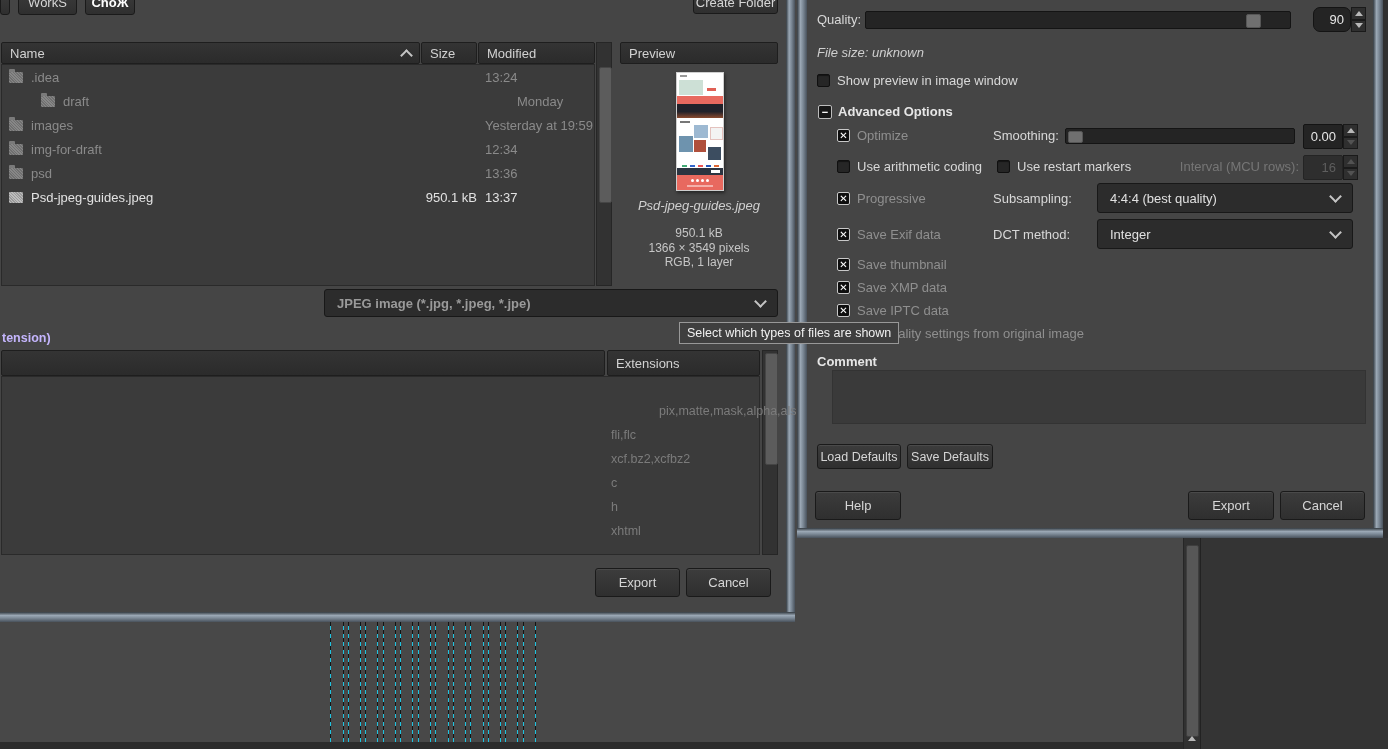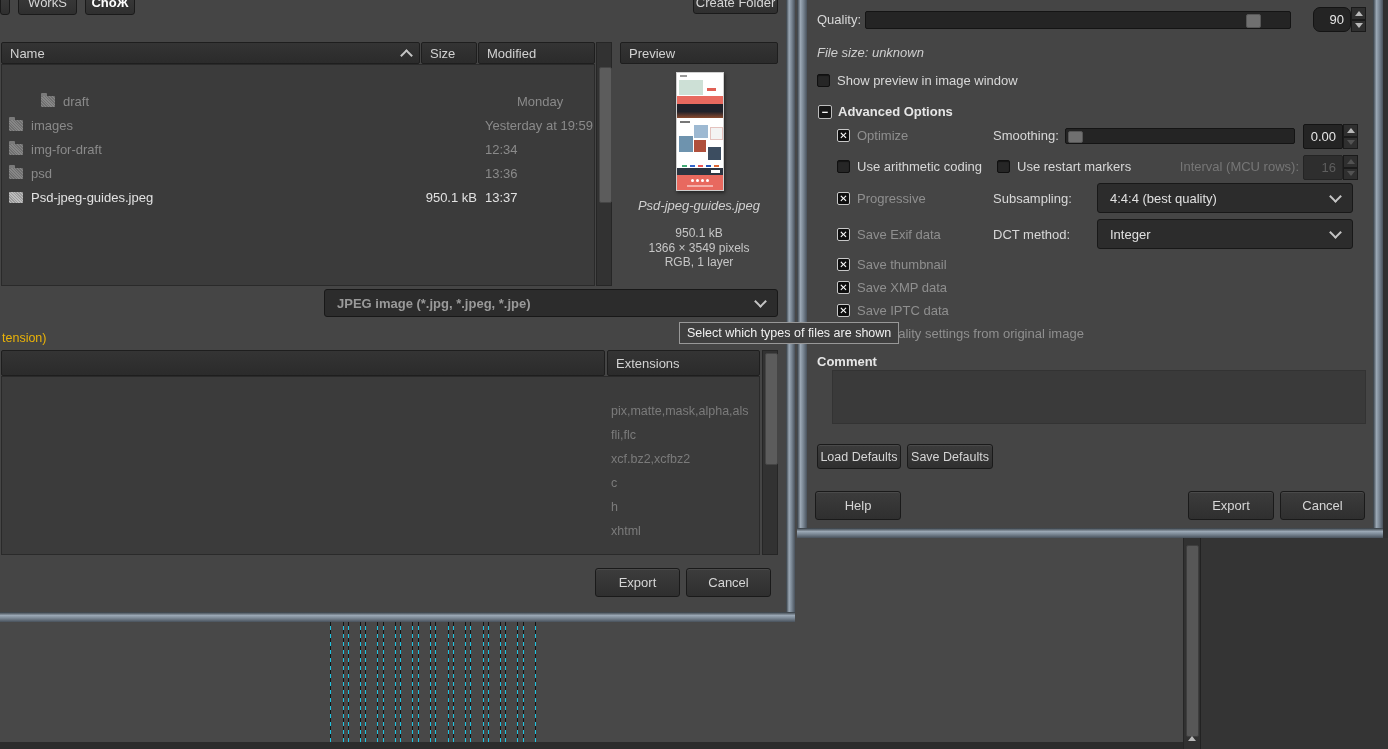--- a/index.html
+++ b/index.html
@@ -145,20 +145,26 @@
   </div>
   <div class="abs hdrcell" style="left:478px;top:42px;width:117px;height:22px;">
     <span>Modified</span>
   </div>
 
   <div class="abs panelbg" style="left:1px;top:64px;width:594px;height:222px;"></div>
   <div class="abs sbtrack" style="left:596px;top:42px;width:16px;height:244px;">
     <div class="sbthumb" style="top:24px;height:134px;"></div>
   </div>
 
+  <div class="frow dim" style="top:66px;">
+    <span class="ficon"></span>
+    <span class="fname">.idea</span>
+    <span class="fsize"></span>
+    <span class="fmod">13:24</span>
+  </div>
   <div class="frow dim" style="top:90px;margin-left:32px;">
     <span class="ficon"></span>
     <span class="fname">draft</span>
     <span class="fsize"></span>
     <span class="fmod">Monday</span>
   </div>
   <div class="frow dim" style="top:114px;">
     <span class="ficon"></span>
     <span class="fname">images</span>
     <span class="fsize"></span>
@@ -235,33 +241,33 @@
   </div>
   <div class="abs" style="left:620px;top:255px;width:158px;text-align:center;font-size:12px;color:#c6c6c6;">
     <span>RGB, 1 layer</span>
   </div>
 
   <div class="dd" style="left:324px;top:289px;width:454px;height:28px;color:#9a9a9a;font-weight:bold;">
     <span>JPEG image (*.jpg, *.jpeg, *.jpe)</span>
     <span class="chev"></span>
   </div>
 
-  <div class="abs" style="left:2px;top:331px;font-size:12.5px;color:#eab308;">
+  <div class="abs" style="left:2px;top:331px;font-size:12.5px;color:#c4b5fd;font-weight:bold;">
     <span>tension)</span>
   </div>
 
   <div class="abs hdrcell" style="left:1px;top:350px;width:604px;height:26px;"></div>
   <div class="abs hdrcell" style="left:607px;top:350px;width:153px;height:26px;">
     <span>Extensions</span>
   </div>
   <div class="abs panelbg" style="left:1px;top:376px;width:759px;height:179px;"></div>
   <div class="abs sbtrack" style="left:762px;top:350px;width:16px;height:205px;">
     <div class="sbthumb" style="top:2px;height:110px;"></div>
   </div>
-  <div class="erow" style="top:399px;">
+  <div class="erow" style="top:399px;margin-left:48px;">
       <span>pix,matte,mask,alpha,als</span>
     </div>
   <div class="erow" style="top:423px;">
       <span>fli,flc</span>
     </div>
   <div class="erow" style="top:447px;">
       <span>xcf.bz2,xcfbz2</span>
     </div>
   <div class="erow" style="top:471px;">
       <span>c</span>

